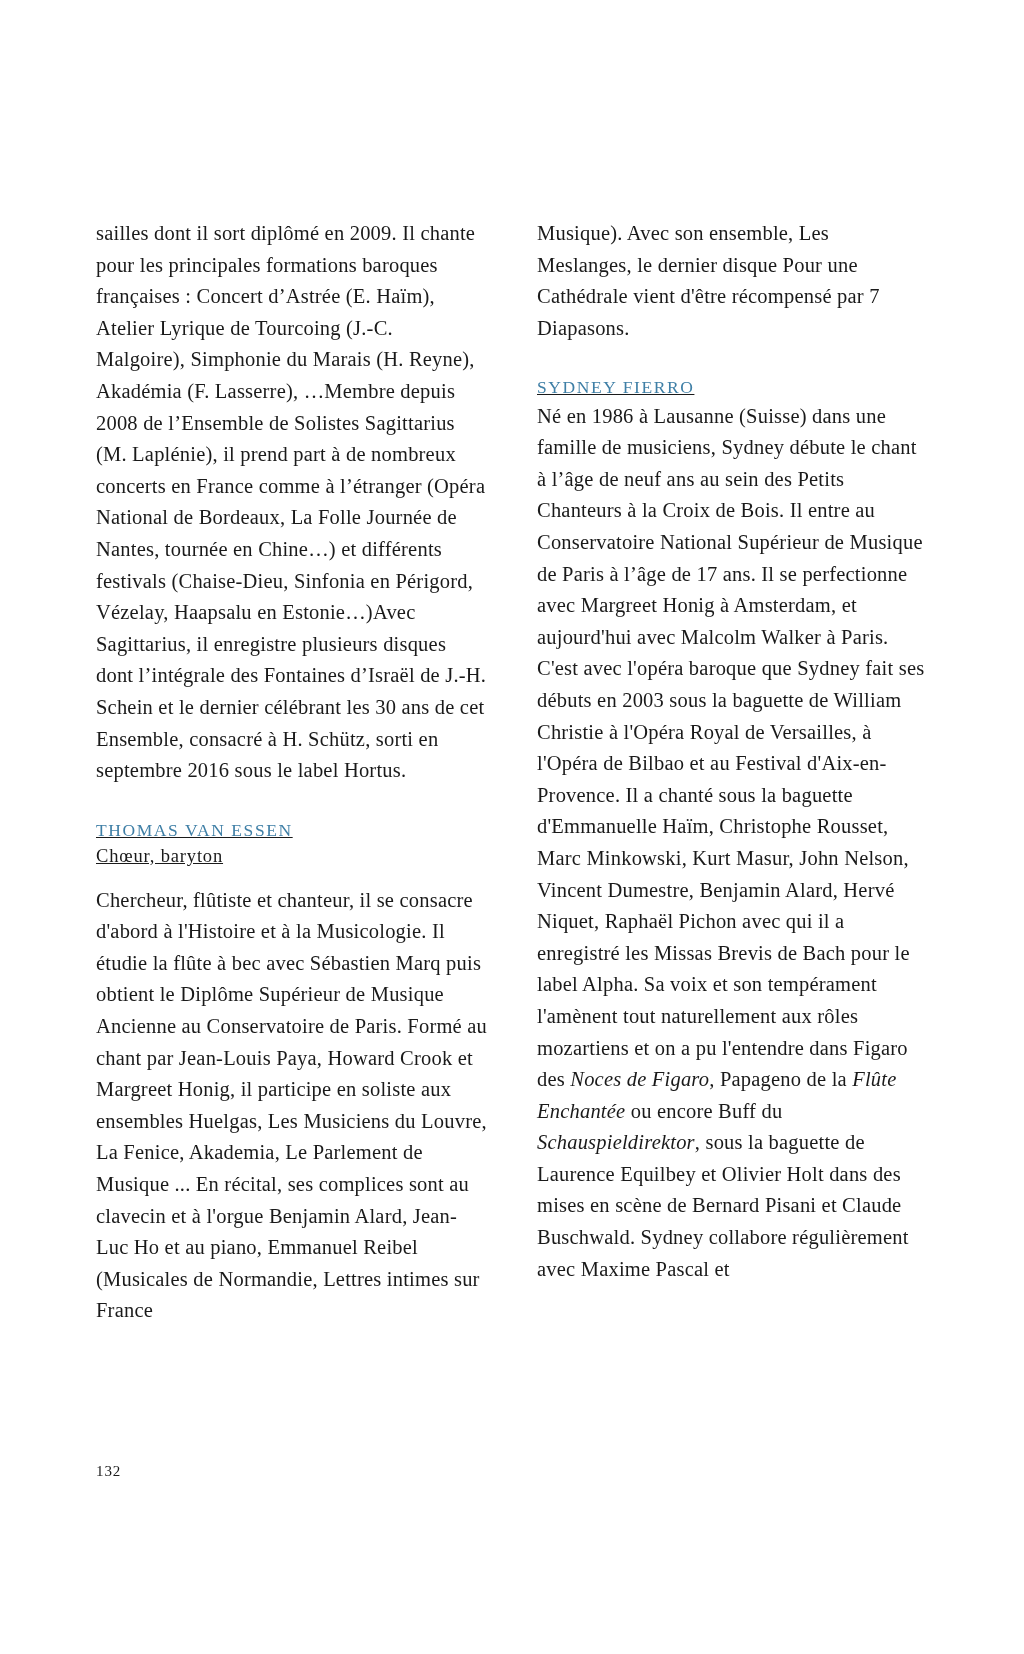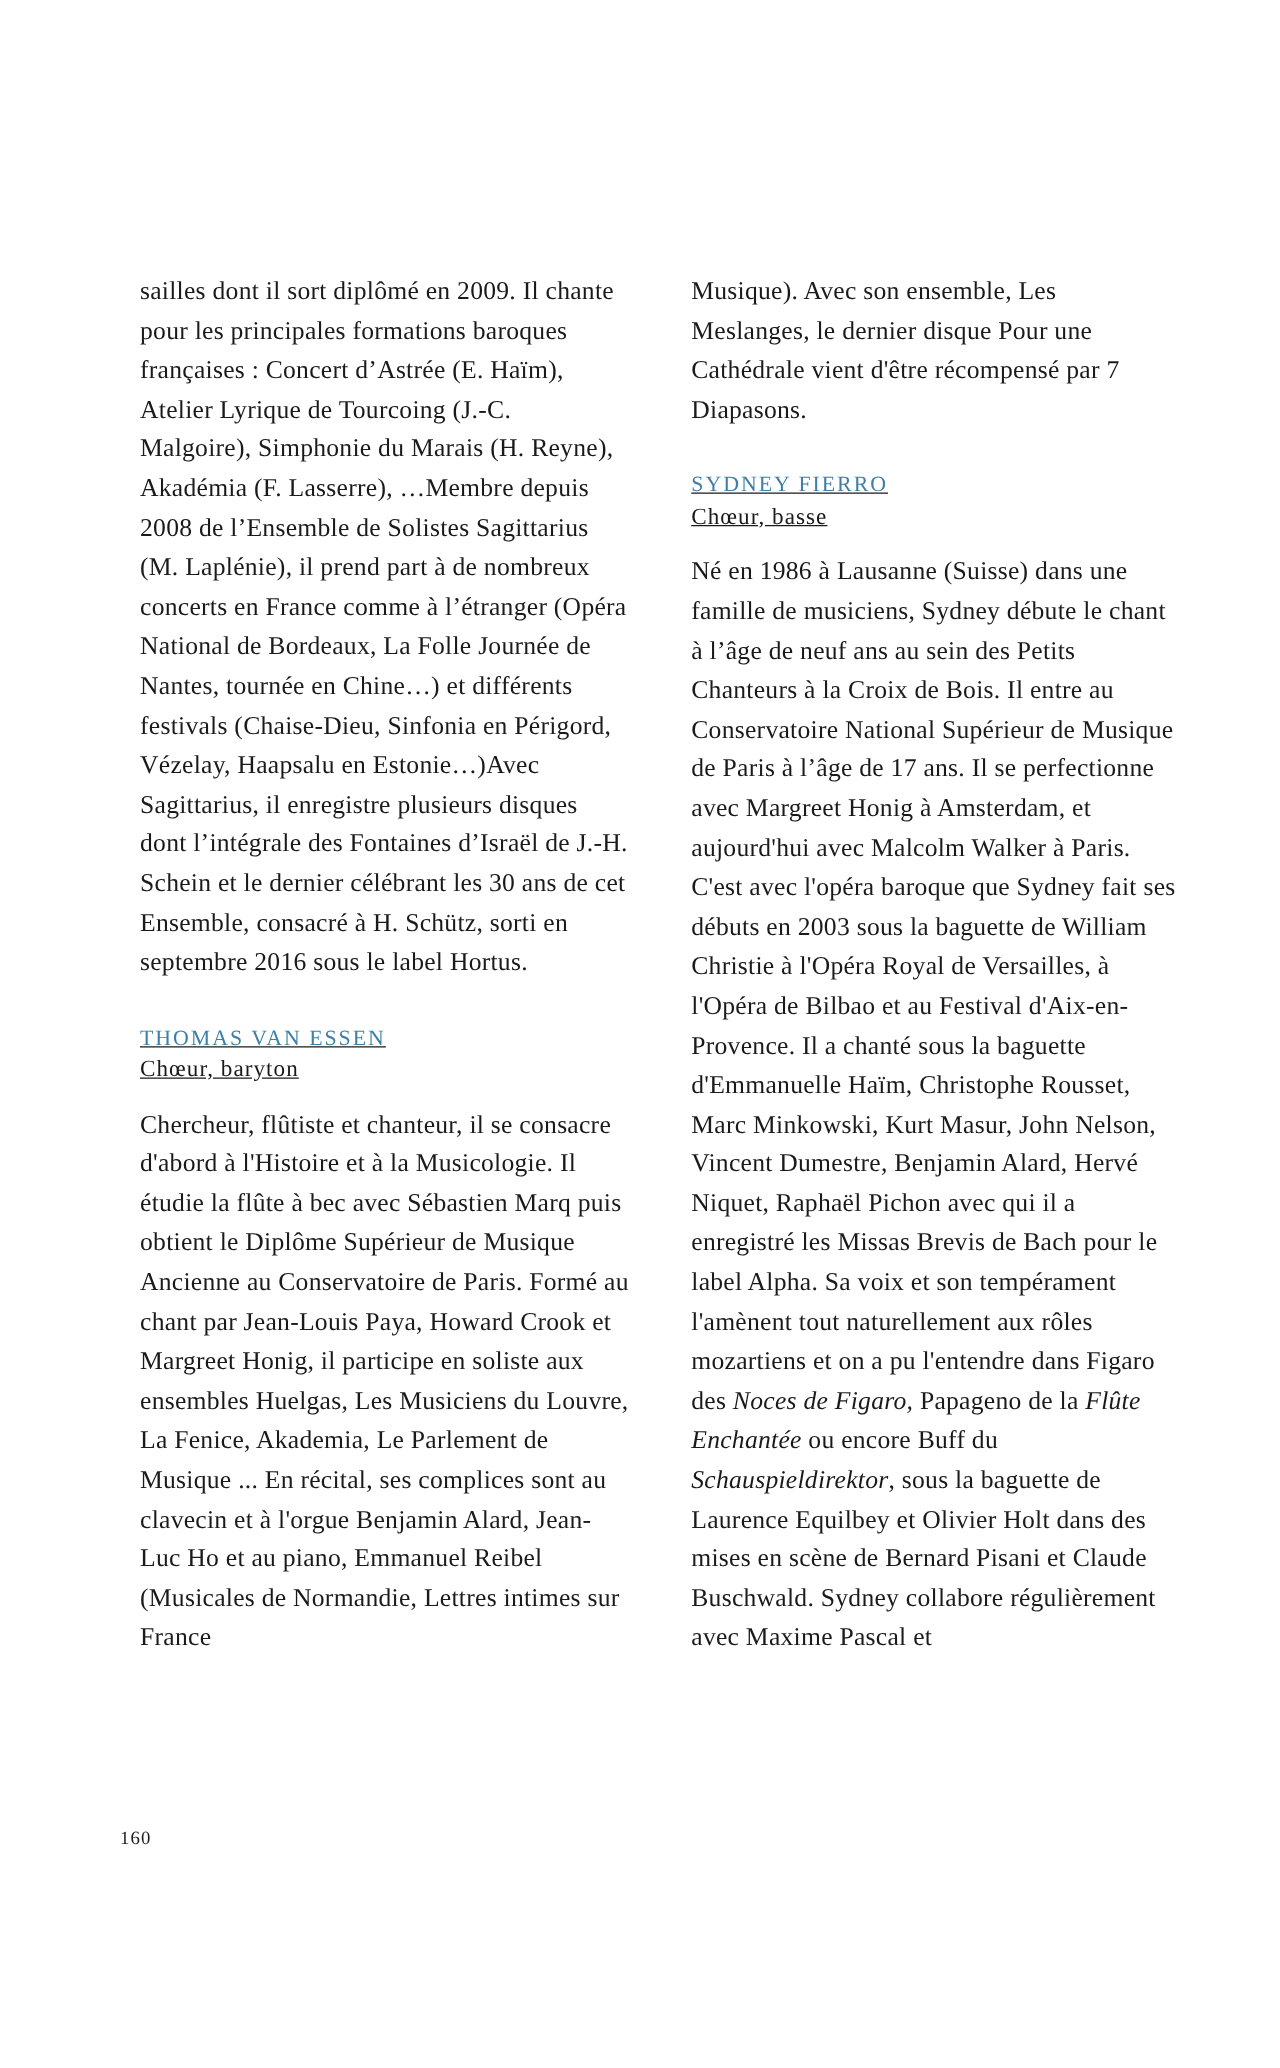--- a/index.html
+++ b/index.html
@@ -11,21 +11,21 @@
     position: relative;
     width: 1024px;
     height: 1654px;
     background: #ffffff;
     font-family: "Liberation Serif", serif;
     color: #1a1a1a;
     box-sizing: border-box;
   }
   .columns {
     position: absolute;
-    left: 112px;
+    left: 96px;
     top: 218px;
     width: 832px;
     display: flex;
     gap: 50px;
     align-items: flex-start;
   }
   .col {
     width: 391px;
   }
   p.body {
@@ -83,23 +83,22 @@
       </div>
 
       <p class="body">Chercheur, flûtiste et chanteur, il se consacre d'abord à l'Histoire et à la Musicologie. Il étudie la flûte à bec avec Sébastien Marq puis obtient le Diplôme Supérieur de Musique Ancienne au Conservatoire de Paris. Formé au chant par Jean-Louis Paya, Howard Crook et Margreet Honig, il participe en soliste aux ensembles Huelgas, Les Musiciens du Louvre, La Fenice, Akademia, Le Parlement de Musique ...  En récital, ses complices sont au clavecin et à l'orgue Benjamin Alard, Jean-Luc Ho et au piano, Emmanuel Reibel (Musicales de Normandie, Lettres intimes sur France</p>
     </div>
 
     <div class="col">
       <p class="body">Musique). Avec son ensemble, Les Meslanges, le dernier disque Pour une Cathédrale vient d'être récompensé par 7 Diapasons.</p>
 
       <div class="bio-head">
         <div class="person-name">Sydney Fierro</div>
-        <div class="person-role">Chœur, basse</div>
       </div>
 
       <p class="body"><span>Né en 1986 à Lausanne (Suisse) dans une famille de musiciens, Sydney débute le chant à l’âge de neuf ans au sein des Petits Chanteurs à la Croix de Bois. Il entre au Conservatoire National Supérieur de Musique de Paris à l’âge de 17 ans. Il se perfectionne avec Margreet Honig à Amsterdam, et aujourd'hui avec Malcolm Walker à Paris. C'est avec l'opéra baroque que Sydney fait ses débuts en 2003 sous la baguette de William Christie à  l'Opéra Royal de Versailles, à l'Opéra de Bilbao et au Festival d'Aix-en-Provence. Il a chanté sous la baguette d'Emmanuelle Haïm, Christophe Rousset, Marc Minkowski, Kurt Masur, John Nelson, Vincent Dumestre, Benjamin Alard, Hervé Niquet, Raphaël Pichon avec qui il a enregistré les Missas Brevis de Bach pour le label Alpha. Sa voix et son tempérament l'amènent tout naturellement aux rôles mozartiens et on a pu l'entendre dans Figaro des </span><em>Noces de Figaro,</em><span> Papageno de la </span><em>Flûte Enchantée</em><span> ou encore Buff du </span><em>Schauspieldirektor</em><span>, sous la baguette de Laurence Equilbey et Olivier Holt dans des mises en scène de Bernard Pisani et Claude Buschwald. Sydney collabore régulièrement avec Maxime Pascal et</span></p>
     </div>
 
   </div>
 
-  <div class="folio">160</div>
+  <div class="folio">132</div>
 
 </div>
 
 </body></html>

